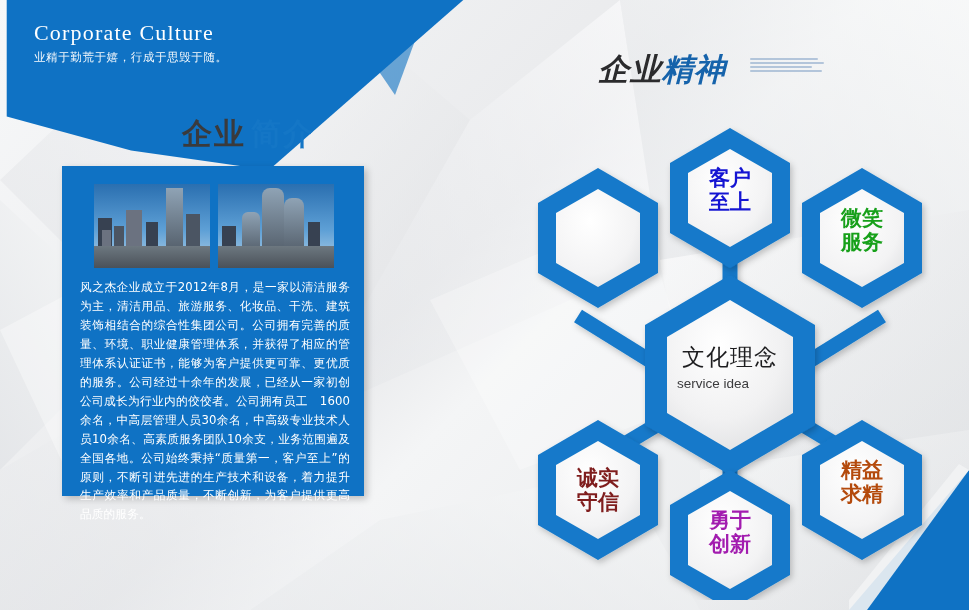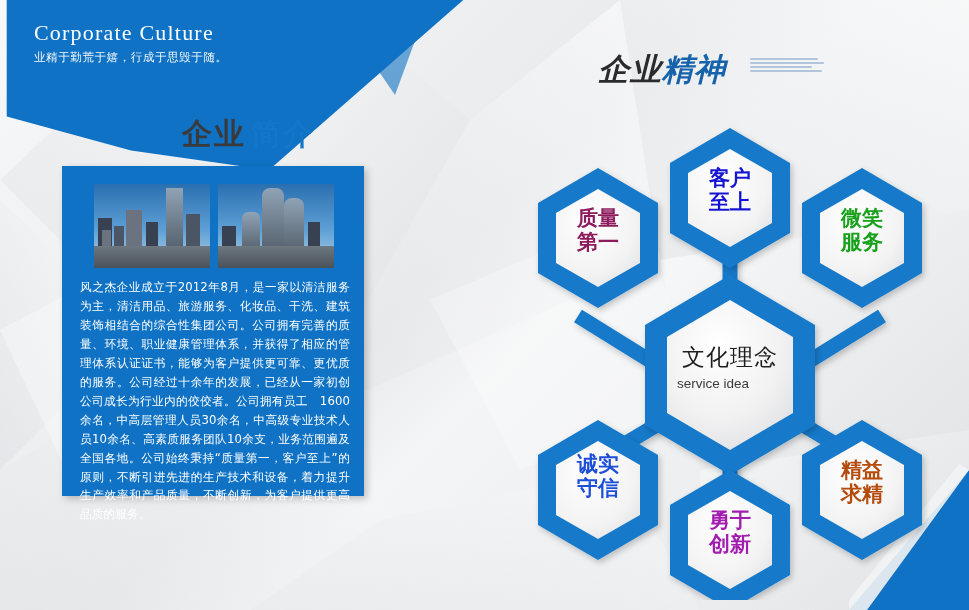--- a/index.html
+++ b/index.html
@@ -295,23 +295,19 @@
       <div>服务</div>
     </div>
     <div class="hex-label" style="left: 322px; top: 340px; width: 100px; color: rgb(180, 74, 12);">
       <div>精益</div>
       <div>求精</div>
     </div>
     <div class="hex-label" style="left: 190px; top: 390px; width: 100px; color: #a21caf; text-align: center;">
       <div>勇于</div>
       <div>创新</div>
     </div>
-    <div class="hex-label" style="left: 58px; top: 334px; width: 100px; color: #1d4ed8;">
+    <div class="hex-label" style="left: 58px; top: 348px; width: 100px; color: #7f1d1d;">
       <div>诚实</div>
       <div>守信</div>
     </div>
-    <div class="hex-label" style="left: 58px; top: 88px; width: 100px; color: rgb(141, 27, 94);">
-      <div>质量</div>
-      <div>第一</div>
-    </div>
   </div>
 
 </div>
 
 </body></html>

